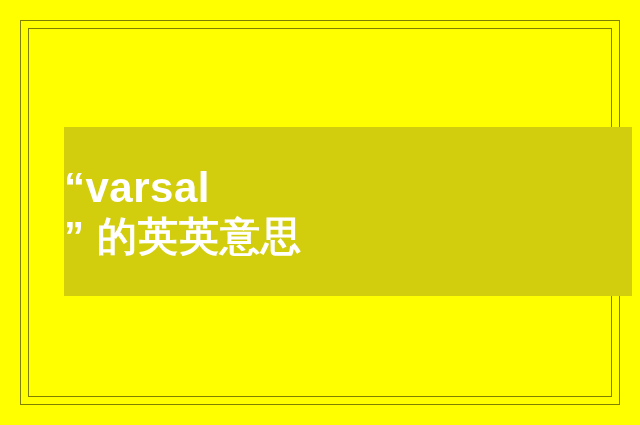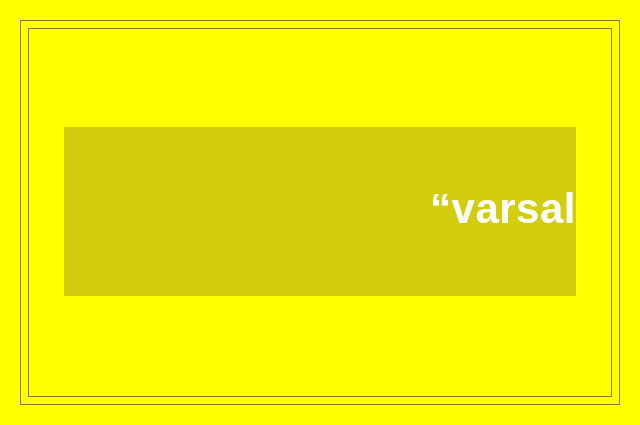--- a/index.html
+++ b/index.html
@@ -44,27 +44,27 @@
     border: 1px solid #808000;
     box-sizing: border-box;
     pointer-events: none;
   }
 
   
   .title-card {
     position: absolute;
     left: 64px;
     top: 127px;
-    width: 512px;
+    width: 568px;
     height: 169px;
     background: #d2ce0d;
     box-sizing: border-box;
     display: flex;
     flex-direction: column;
-    align-items: flex-end;
+    align-items: flex-start;
     justify-content: center;
   }
 
   .title-line {
     color: #ffffff;
     font-weight: bold;
     text-align: center;
     white-space: pre;
     line-height: 1.06;
   }
@@ -83,15 +83,16 @@
 </head>
 <body>
 
 <div class="stage">
 
   <div class="frame-outer"></div>
   <div class="frame-inner"></div>
 
   <div class="title-card">
     <div class="title-line title-line-1">“varsal</div>
+    <div class="title-line title-line-2">” 的英英意思</div>
   </div>
 
 </div>
 
 </body></html>

